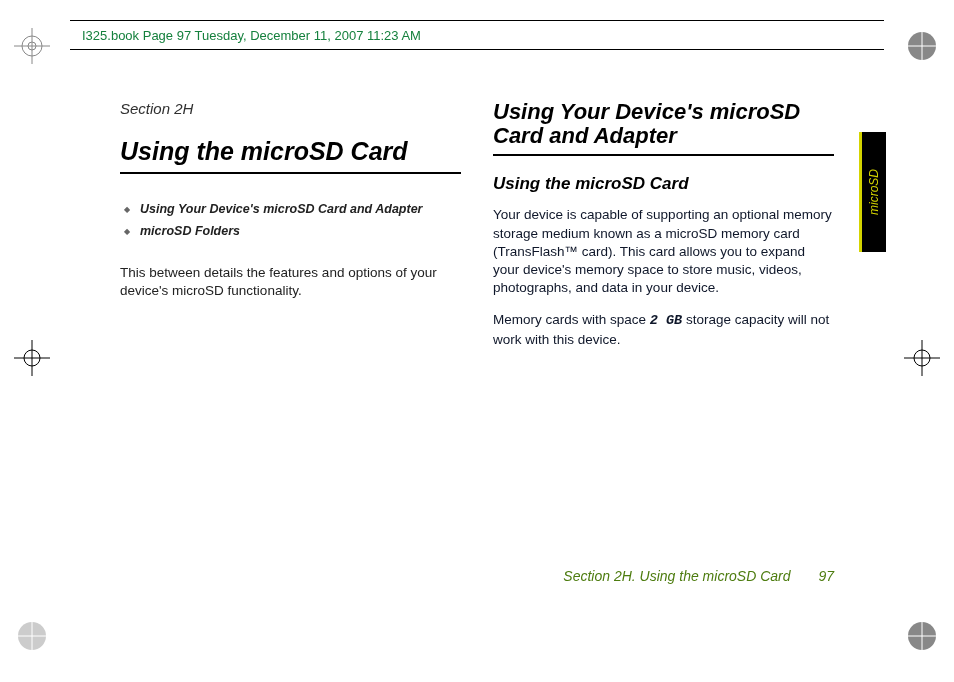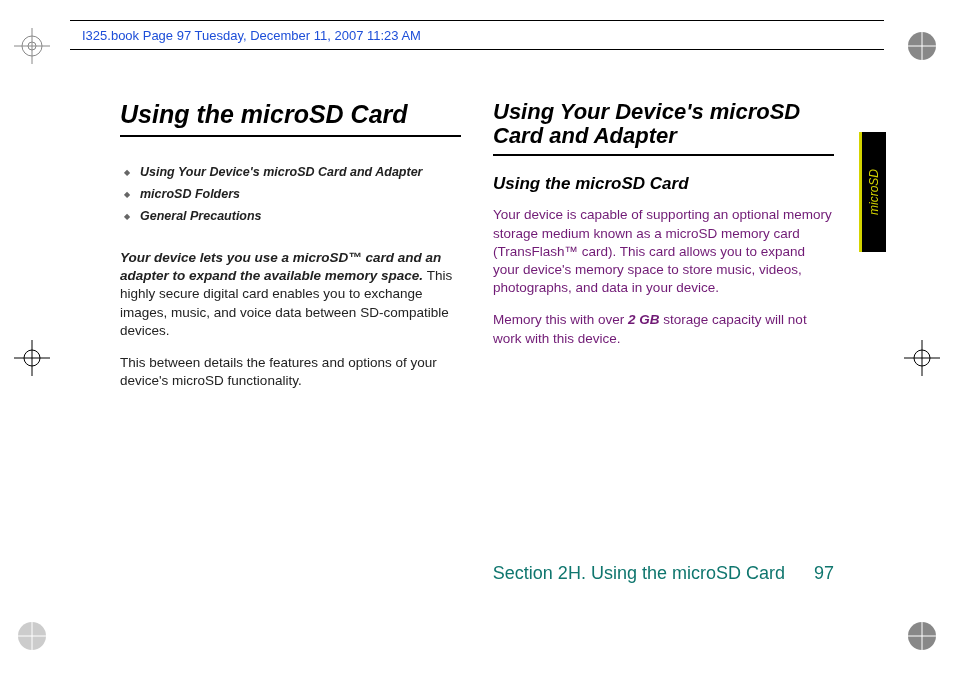--- a/index.html
+++ b/index.html
@@ -29,21 +29,21 @@
       right: 70px;
       border-top: 1px solid #000;
       border-bottom: 1px solid #000;
       height: 28px;
       display: flex;
       align-items: center;
       padding-left: 12px;
     }
     .header-text {
       font-size: 13px;
-      color: #1d4ed8;
+      color: #15803d;
       text-align: center;
     }
     .page-content {
       position: absolute;
       top: 100px;
       left: 120px;
       right: 120px;
       bottom: 100px;
       display: flex;
       gap: 32px;
@@ -117,26 +117,27 @@
     .subheading {
       font-style: italic;
       font-weight: bold;
       font-size: 17px;
       color: #000;
       margin-bottom: 12px;
     }
     .body-para {
       font-size: 13.5px;
       line-height: 1.35;
-      color: #701a75;
+      color: #0f172a;
       margin-bottom: 14px;
     }
     .bold-inline {
       font-weight: bold;
       font-style: italic;
+      font-family: Liberation Mono, monospace;
     }
     .side-tab {
       position: absolute;
       right: 68px;
       top: 132px;
       width: 24px;
       height: 120px;
       background: #000;
       border-left: 3px solid #d4d400;
       display: flex;
@@ -147,22 +148,23 @@
       color: #d4d400;
       font-style: italic;
       font-size: 12px;
       transform: rotate(-90deg);
       white-space: nowrap;
     }
     .footer {
       position: absolute;
       bottom: 98px;
       right: 120px;
-      font-size: 18px;
-      color: #0f766e;
+      font-style: italic;
+      font-size: 14px;
+      color: #4d7c0f;
     }
     .footer .page-num {
       margin-left: 24px;
     }
   </style>
 </head>
 <body>
 
 <div class="crop-mark crop-tl">
   <svg width="36" height="36">
@@ -211,40 +213,37 @@
 <div class="header-line">
   <span class="header-text">I325.book  Page 97  Tuesday, December 11, 2007  11:23 AM</span>
 </div>
 
 <div class="side-tab">
   <span class="side-tab-text">microSD</span>
 </div>
 
 <div class="page-content">
   <div class="left-col">
+    <div class="section-label">Section 2H</div>
     <div class="page-title">Using the microSD Card</div>
     <div class="title-underline"></div>
     <ul class="toc-list">
       <li>Using Your Device's microSD Card and Adapter</li>
       <li>microSD Folders</li>
-      <li>General Precautions</li>
     </ul>
-    <div class="intro-para">
-      <span class="intro-lead">Your device lets you use a microSD™ card and an adapter to expand the available memory space.</span><span> This highly secure digital card enables you to exchange images, music, and voice data between SD-compatible devices.</span>
-    </div>
     <div class="intro-para">This between details the features and options of your device's microSD functionality.</div>
   </div>
 
   <div class="right-col">
     <div class="right-title">Using Your Device's microSD Card and Adapter</div>
     <div class="right-underline"></div>
     <div class="subheading">Using the microSD Card</div>
     <div class="body-para">Your device is capable of supporting an optional memory storage medium known as a microSD memory card (TransFlash™ card). This card allows you to expand your device's memory space to store music, videos, photographs, and data in your device.</div>
     <div class="body-para">
-      <span>Memory this with over </span><span class="bold-inline">2 GB</span><span> storage capacity will not work with this device.</span>
+      <span>Memory cards with space </span><span class="bold-inline">2 GB</span><span> storage capacity will not work with this device.</span>
     </div>
   </div>
 </div>
 
 <div class="footer">
   <span>Section 2H. Using the microSD Card</span>
   <span class="page-num">97</span>
 </div>
 
 </body></html>

